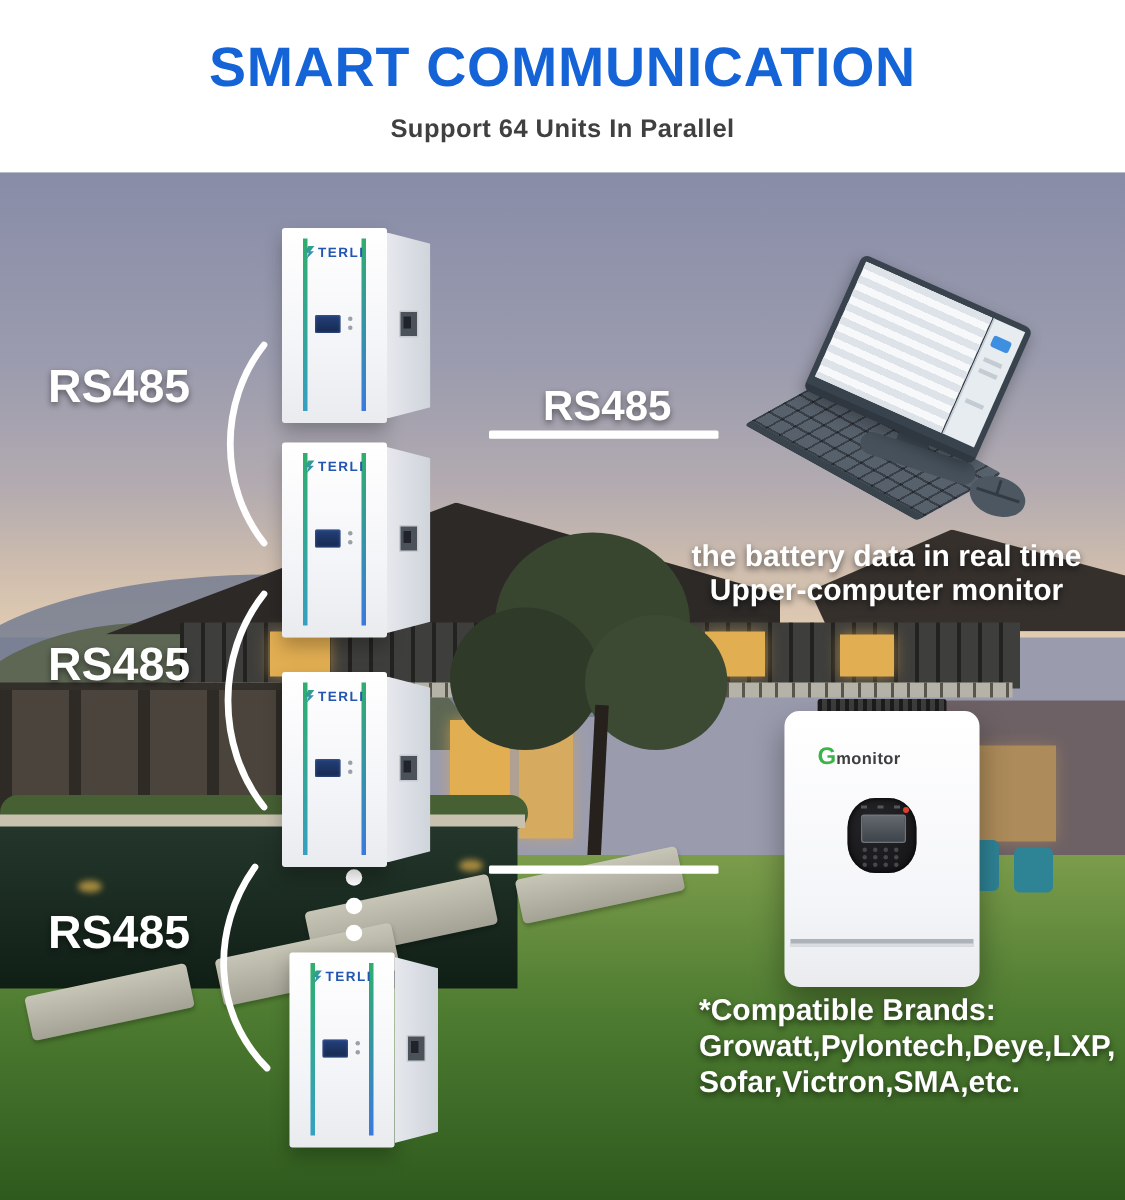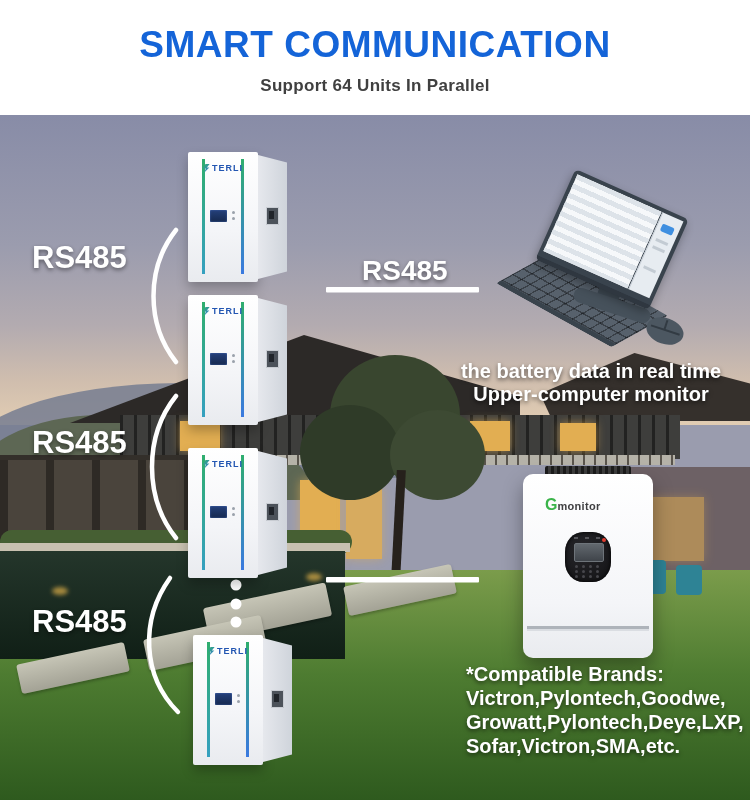--- a/index.html
+++ b/index.html
@@ -283,18 +283,17 @@
         <div class="inv-key" style="left:17px;top:43px;"></div>
         <div class="inv-key" style="left:24px;top:43px;"></div>
         <div class="inv-key" style="left:31px;top:43px;"></div>
       </div>
       <div class="inv-divider"></div>
     </div>
   </div>
 
   <div class="abs brands">
     <div>*Compatible Brands:</div>
-    <div>Victron,Pylontech,Goodwe,</div>
     <div>Growatt,Pylontech,Deye,LXP,</div>
     <div>Sofar,Victron,SMA,etc.</div>
   </div>
 
 </div>
 
 </body></html>

